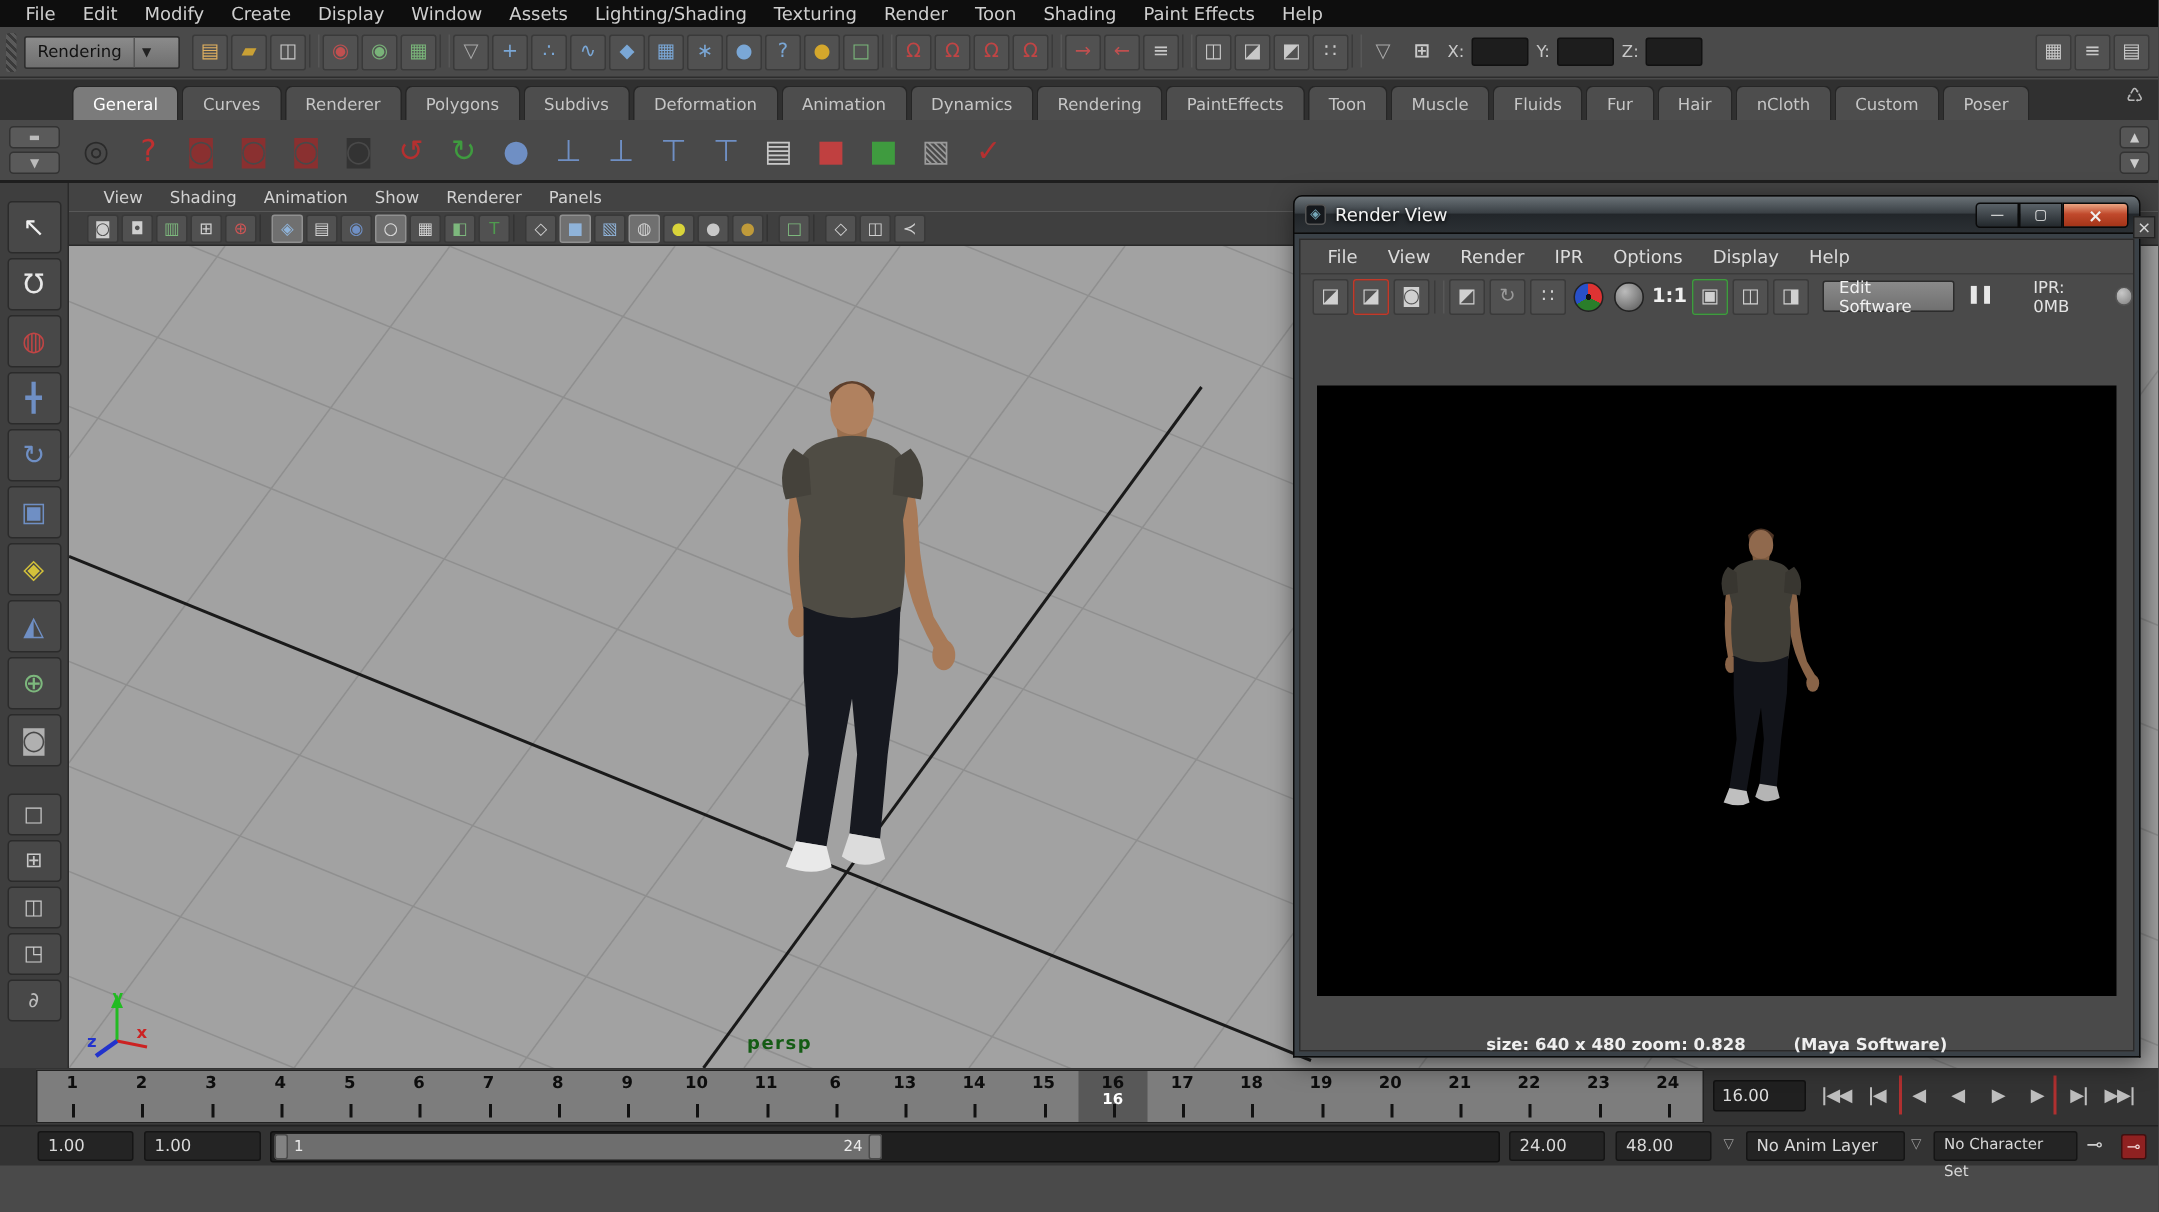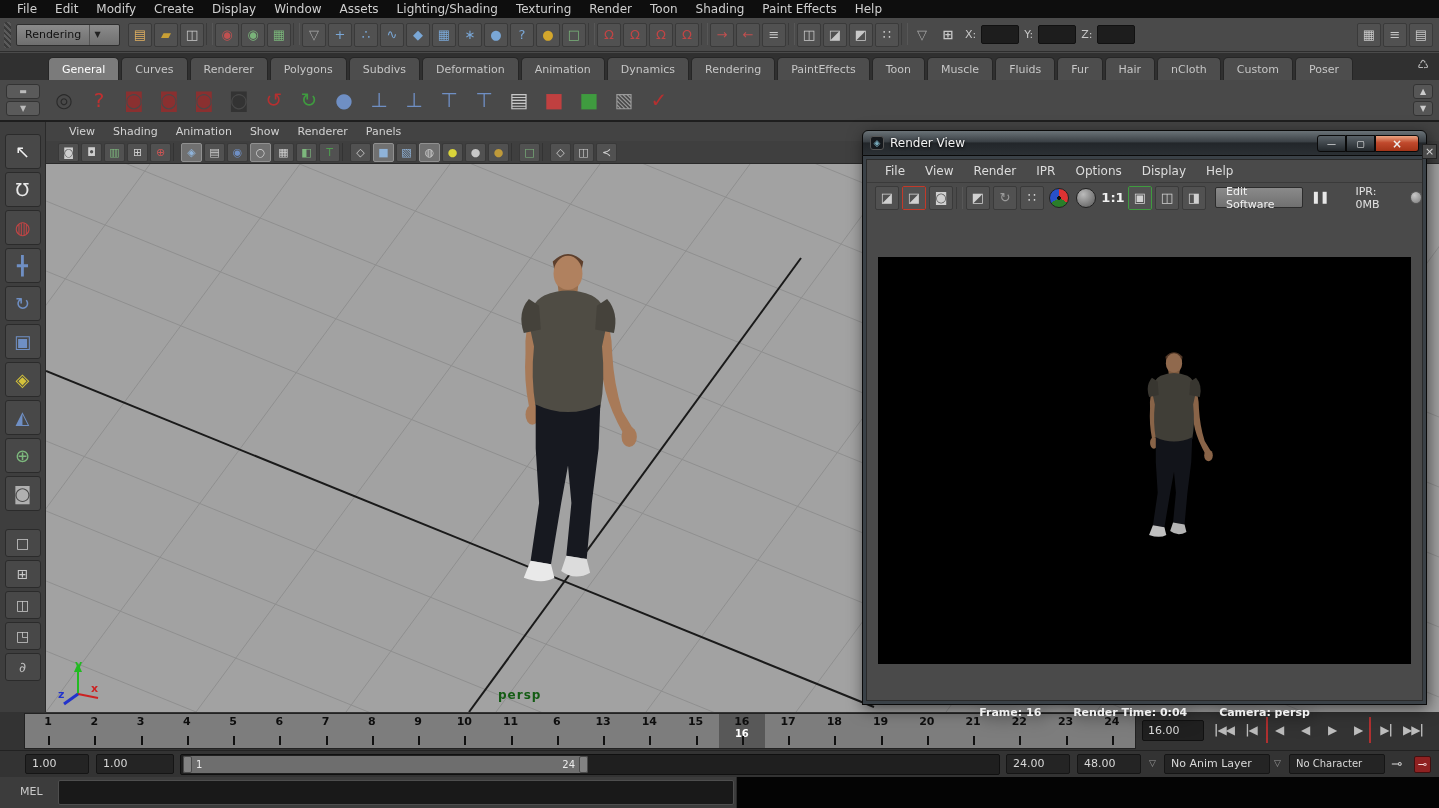--- a/index.html
+++ b/index.html
@@ -421,24 +421,23 @@
           <div class="rv-select">Edit Software</div>
           <span class="rv-pause">▌▌</span>
           <span class="rv-ipr">IPR: 0MB</span>
           <span class="rv-dot"></span>
         </div>
         <div class="rv-image">
           <svg width="96" height="230" viewBox="0 0 100 240" style="position:absolute;left:248px;top:92px">
             <use href="#person-def" opacity="0.82"></use>
           </svg>
         </div>
-        <div class="rv-status2">
-          <span>Frame: 16</span>
-          <span>Render Time: 0:04</span>
-          <span>Camera: persp</span>
+        <div class="rv-status1">
+          <span>size: 640 x 480 zoom: 0.828</span>
+          <span>(Maya Software)</span>
         </div>
       </div>
     </div>
   </div>
 
   <div class="timeline">
     <div class="ruler">
         <div class="frame">
         <span class="fnum">1</span>
         <span class="fsub"></span>
@@ -587,19 +586,14 @@
     <span class="rfield" style="left:1006px;width:64px">24.00</span>
     <span class="rfield" style="left:1077px;width:64px">48.00</span>
     <span style="position:absolute;left:1149px;top:7px;color:#9a9a9a;font-size:9px">▽</span>
     <span class="rfield" style="left:1164px;width:106px">No Anim Layer</span>
     <span style="position:absolute;left:1274px;top:7px;color:#9a9a9a;font-size:9px">▽</span>
     <span class="rfield" style="left:1289px;width:96px;font-size:10px">No Character Set</span>
     <span class="keyic" style="left:1391px">⊸</span>
     <span class="autokey" style="left:1414px">⊸</span>
   </div>
 
-  <div class="cmdline">
-    <span class="mel-label">MEL</span>
-    <input class="mel-input" placeholder="" value="" style="">
-    <div class="cmd-output"></div>
-  </div>
 
 </div>
 
 </body></html>

